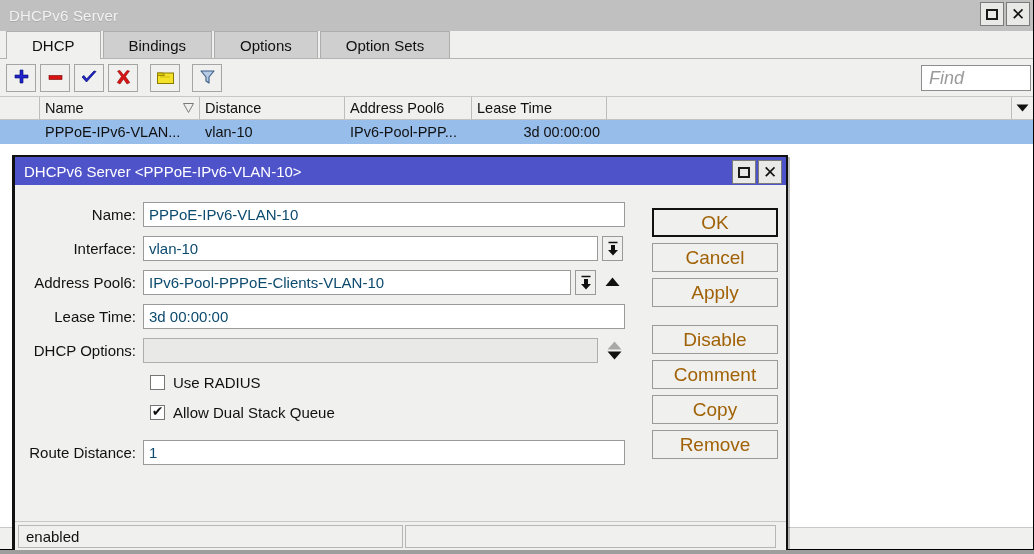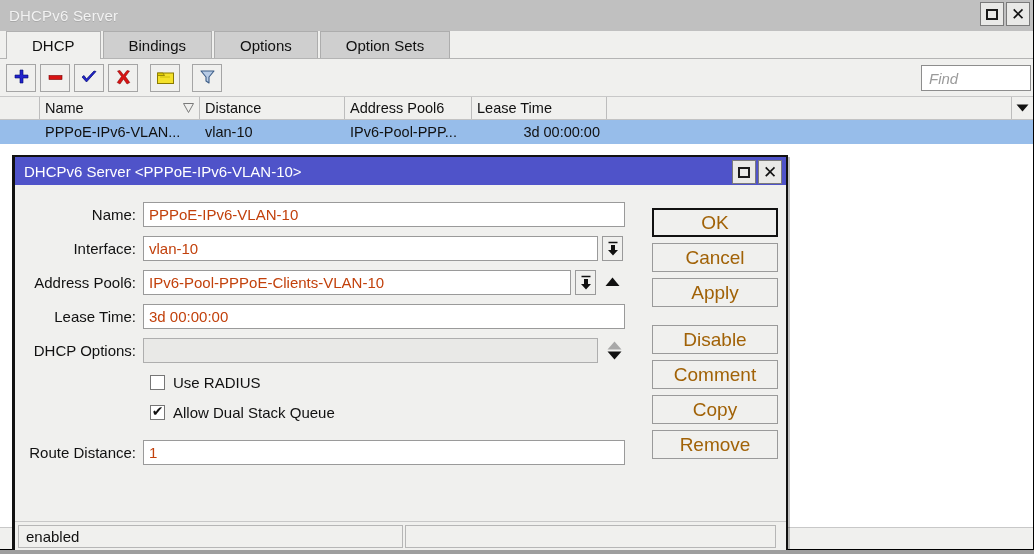--- a/index.html
+++ b/index.html
@@ -112,21 +112,21 @@
   .find-box {
     position: absolute; right: 2px; top: 6px;
     width: 110px; height: 26px;
     background: #fff;
     border: 1px solid #8d8d8d;
     display: flex; align-items: center;
     padding-left: 7px;
     cursor: text;
   }
   .find-box span {
-    font-size: 15px; font-style: italic; color: #9a9a9a;
+    font-size: 18px; font-style: italic; color: #9a9a9a;
   }
 
   
   .table-area {
     flex: 1 1 auto;
     background: #fff;
     position: relative;
     overflow: hidden;
   }
   .thead {
@@ -232,21 +232,21 @@
     padding-right: 7px;
     font-size: 15px;
     color: #111;
   }
   .finput {
     height: 25px;
     background: #fff;
     border: 1px solid #9a9a9a;
     display: flex; align-items: center;
     padding-left: 5px;
-    font-size: 15px; color: #c2410c;
+    font-size: 15px; color: #0c4a6e;
     cursor: text;
   }
   .finput.disabled { background: #e9e9e7; border-color: #aeaeae; }
   .w-name   { width: 482px; }
   .w-iface  { width: 455px; }
   .w-pool   { width: 428px; }
   .w-lease  { width: 482px; }
   .w-opts   { width: 455px; }
   .w-dist   { width: 482px; }
 

